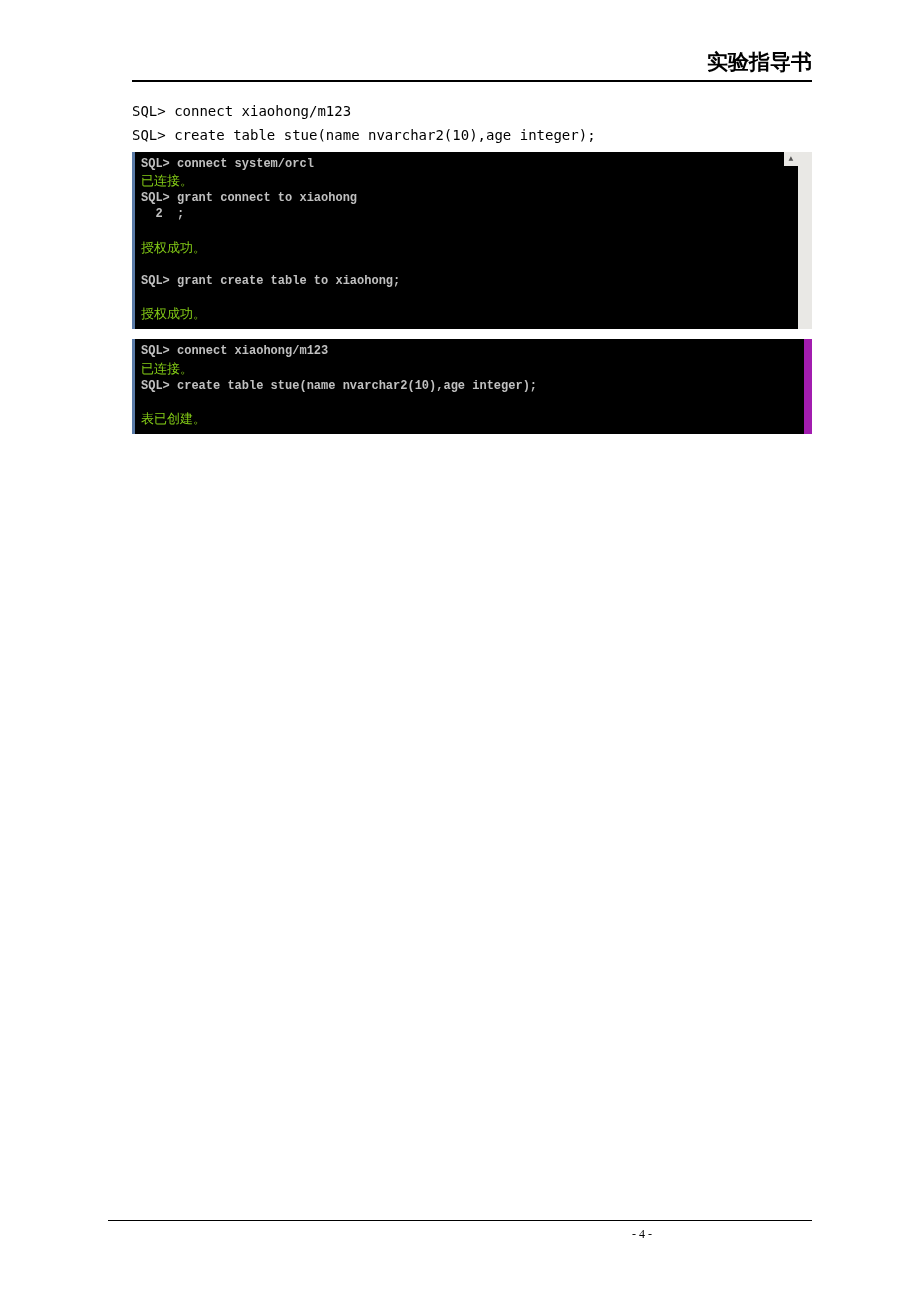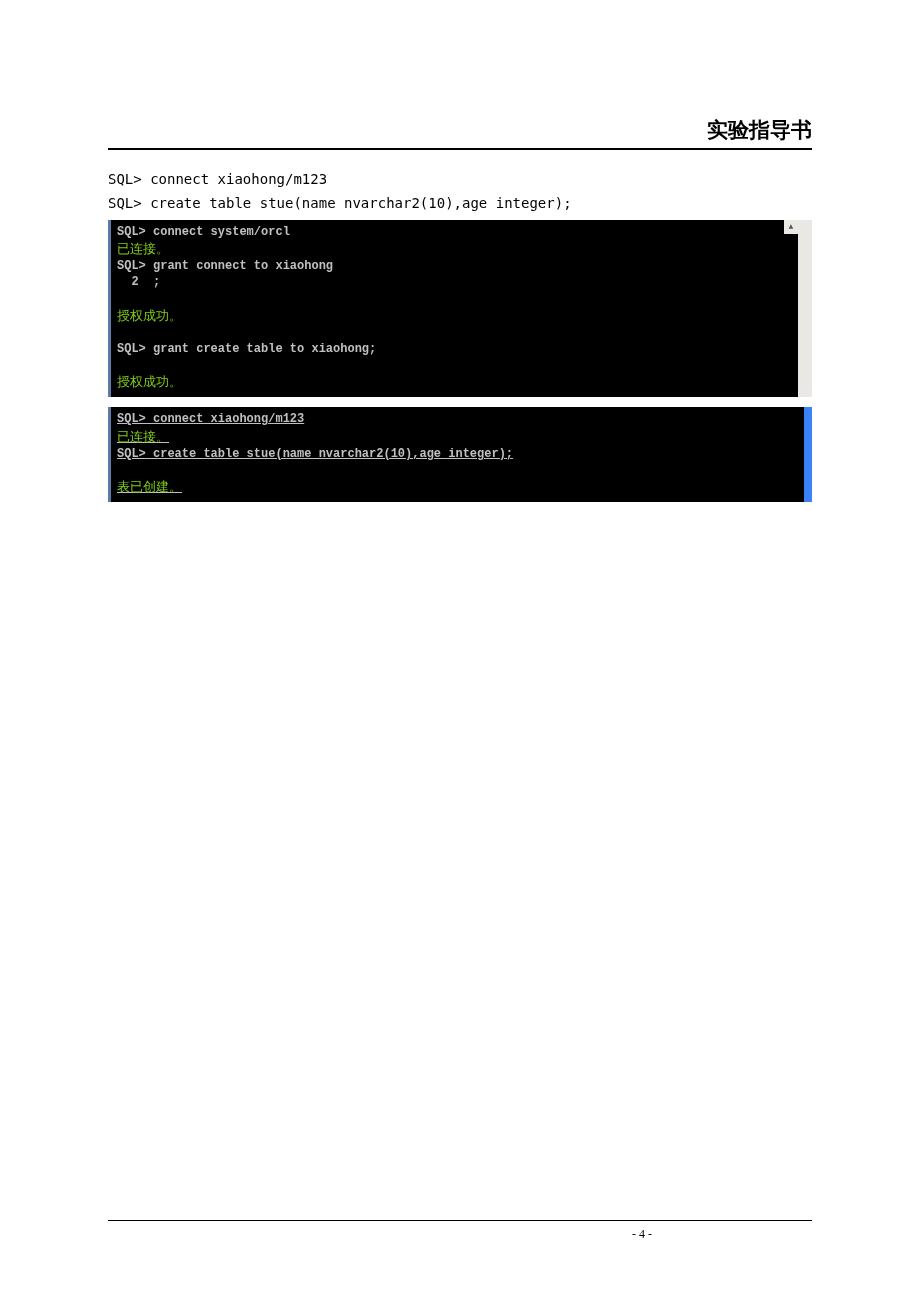--- a/index.html
+++ b/index.html
@@ -4,21 +4,22 @@
 <style>
   * { box-sizing: border-box; margin: 0; padding: 0; }
   body {
     width: 920px;
     height: 1302px;
     background: #ffffff;
     font-family: "SimSun", "宋体", serif;
     position: relative;
   }
   .page {
-    padding: 116px 108px 60px 108px;
+    padding: 48px 108px 60px 108px;
+    margin-left: 24px;
   }
   .header-title {
     text-align: right;
     font-weight: bold;
     font-size: 21px;
     font-family: "SimHei", "黑体", sans-serif;
     padding-bottom: 4px;
   }
   .header-rule {
     border: none;
@@ -61,22 +62,21 @@
     top: 0;
     width: 14px;
     height: 14px;
     background: #e9e8e5;
     font-size: 8px;
     text-align: center;
     line-height: 14px;
     color: #555;
   }
   .terminal2 {
-    border-right: 8px solid #3b82f6;
-    text-decoration: underline;
+    border-right: 8px solid #a21caf;
   }
   .footer {
     position: absolute;
     bottom: 60px;
     left: 108px;
     right: 108px;
   }
   .footer-rule {
     border: none;
     border-top: 1.5px solid #000;

